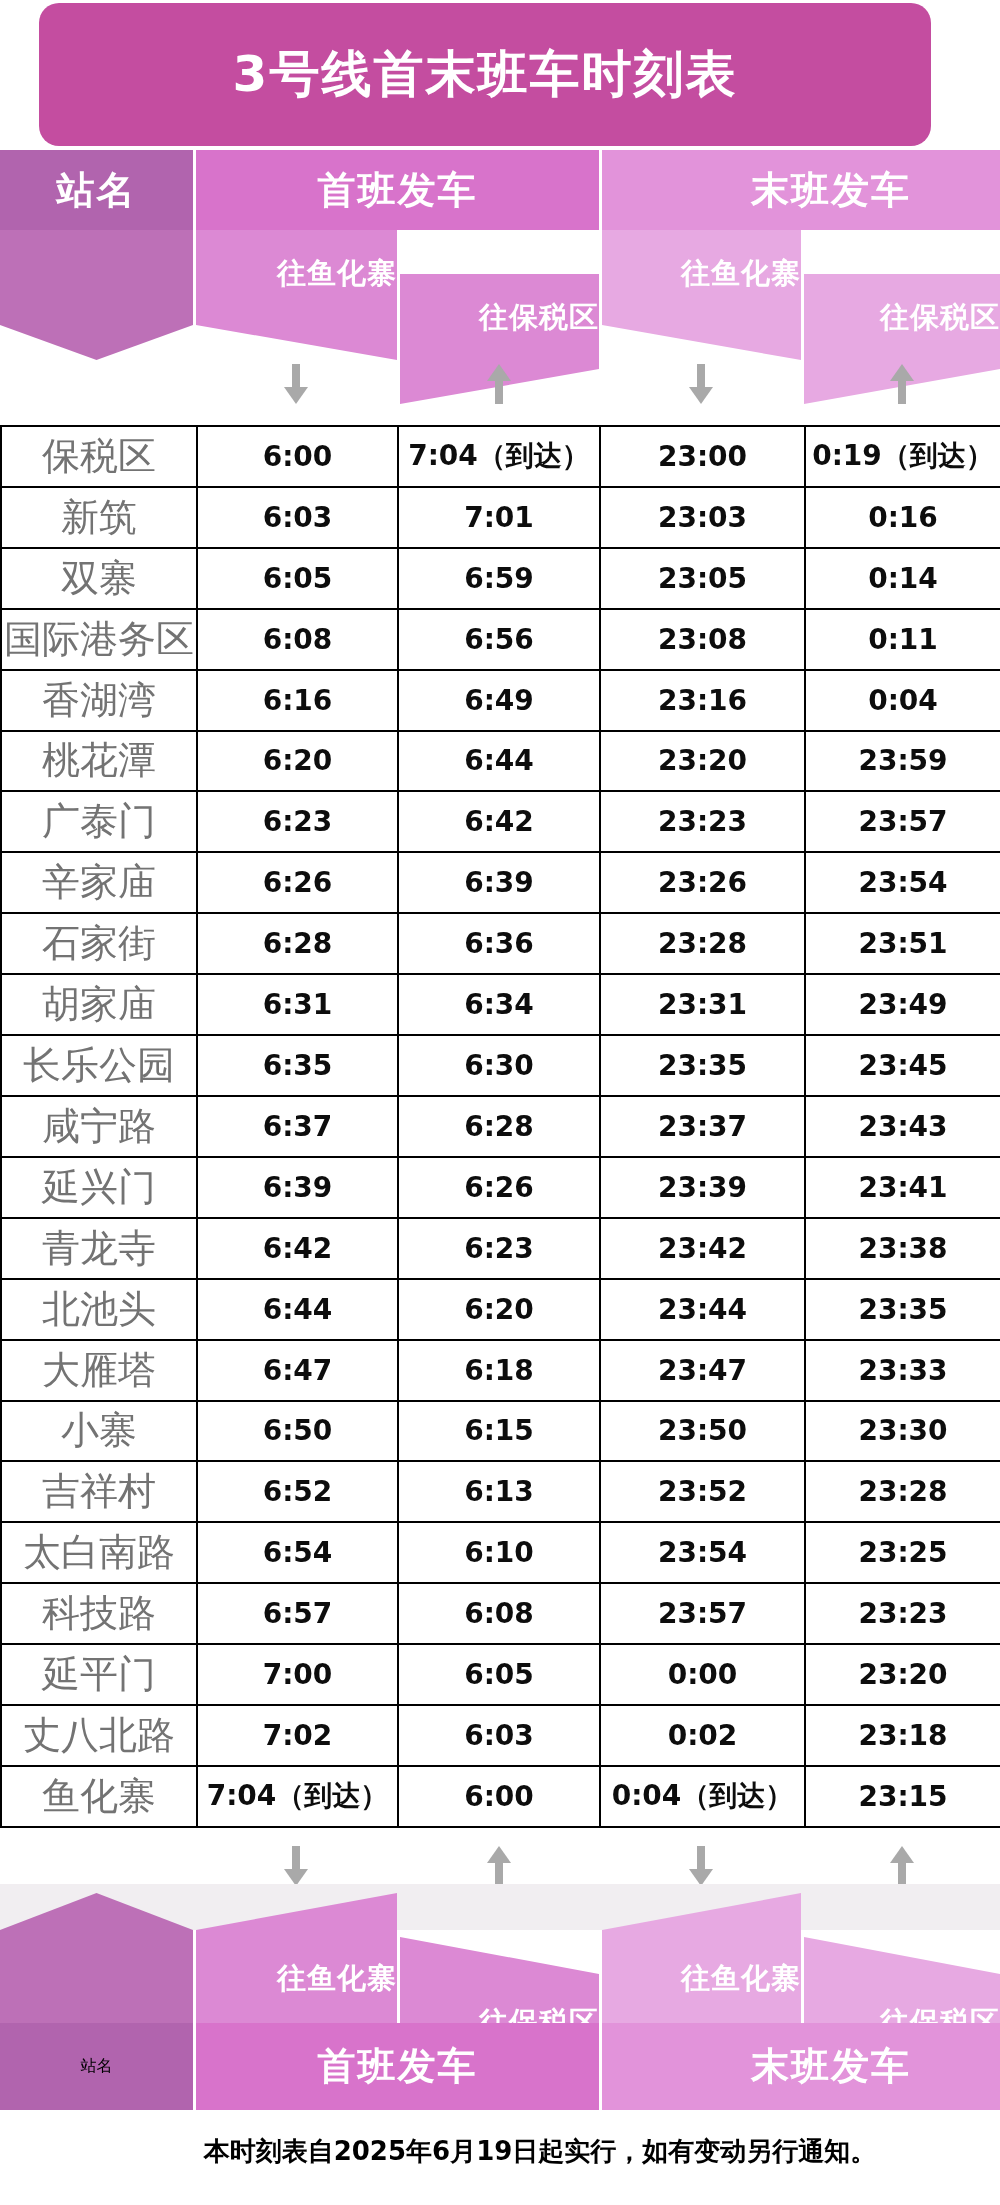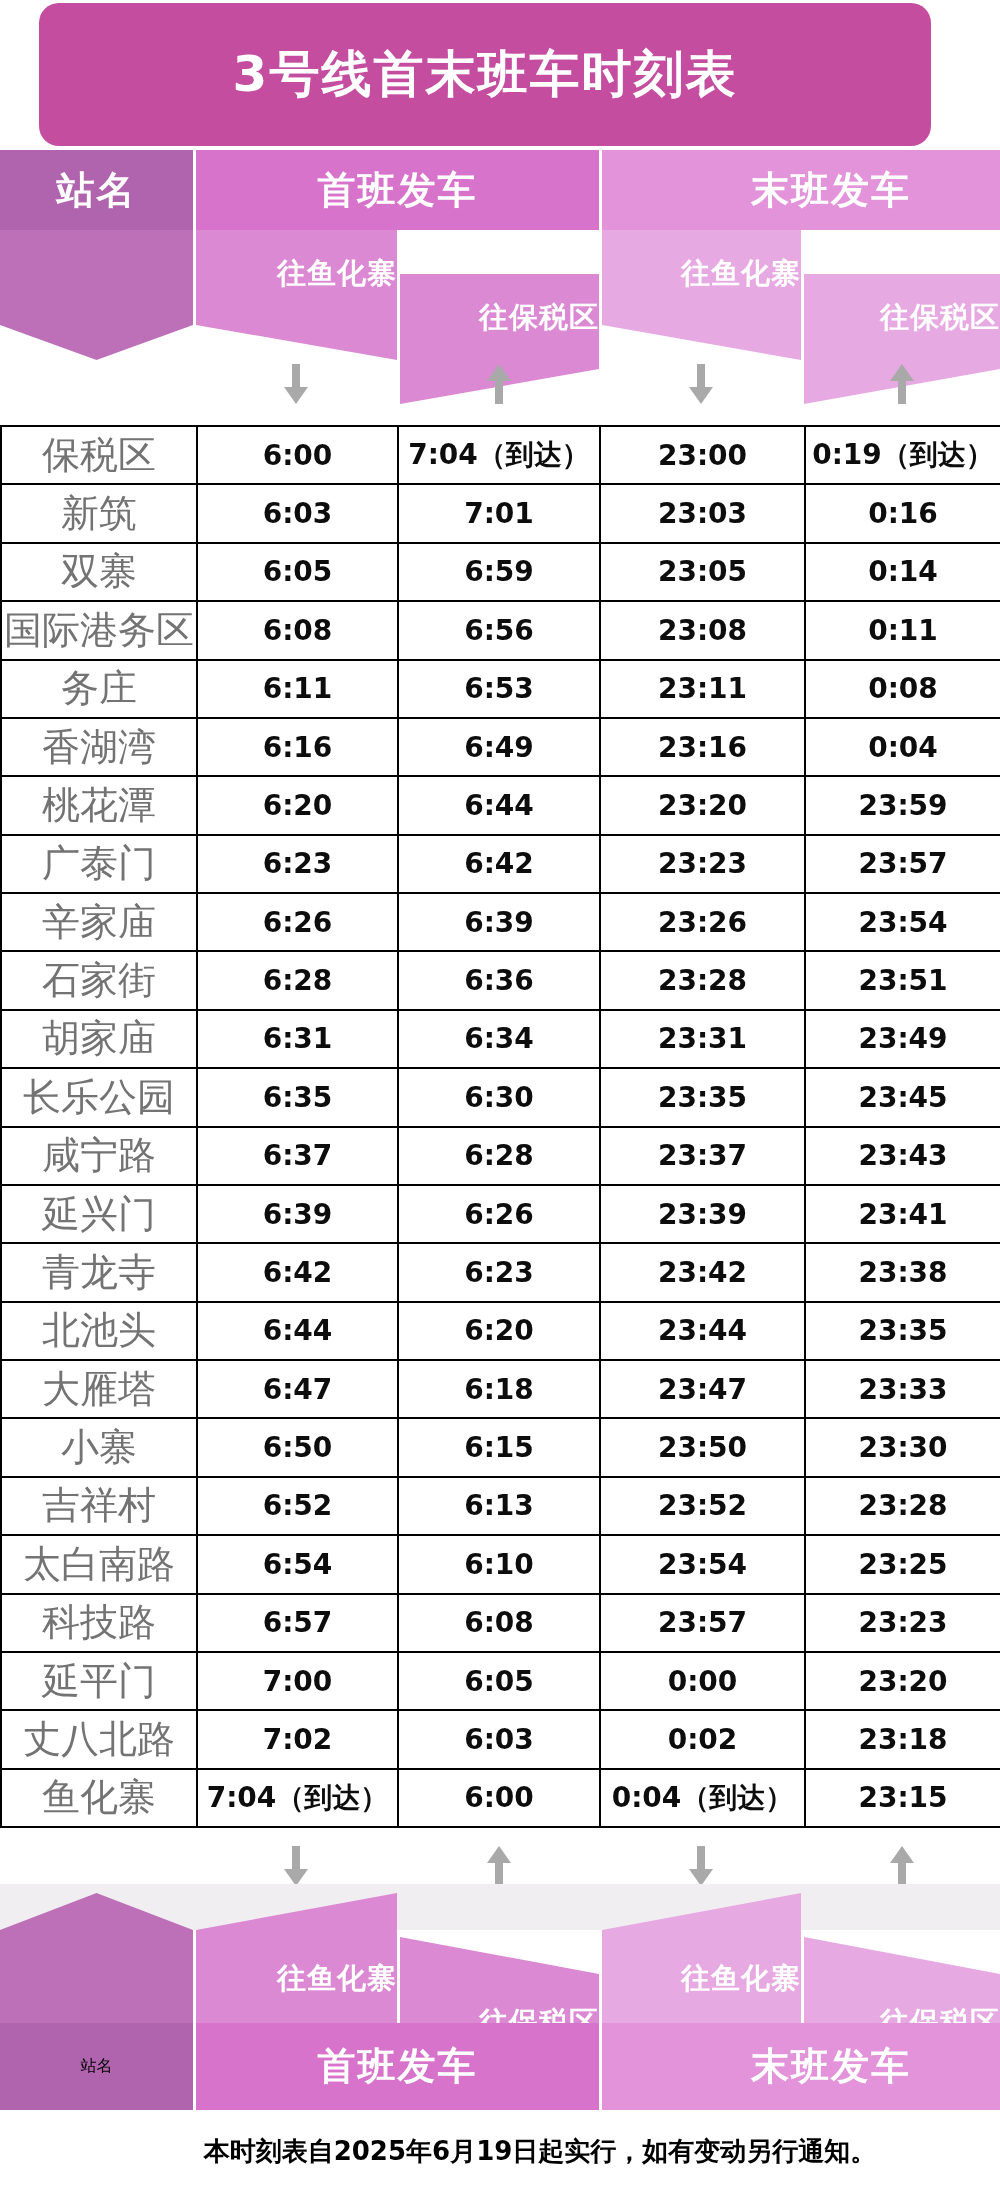--- a/index.html
+++ b/index.html
@@ -172,27 +172,20 @@
           <td class="time">0:14</td>
         </tr>
         <tr>
           <td class="station">国际港务区</td>
           <td class="time">6:08</td>
           <td class="time">6:56</td>
           <td class="time">23:08</td>
           <td class="time">0:11</td>
         </tr>
         <tr>
-          <td class="station">务庄</td>
-          <td class="time">6:11</td>
-          <td class="time">6:53</td>
-          <td class="time">23:11</td>
-          <td class="time">0:08</td>
-        </tr>
-        <tr>
           <td class="station">香湖湾</td>
           <td class="time">6:16</td>
           <td class="time">6:49</td>
           <td class="time">23:16</td>
           <td class="time">0:04</td>
         </tr>
         <tr>
           <td class="station">桃花潭</td>
           <td class="time">6:20</td>
           <td class="time">6:44</td>

